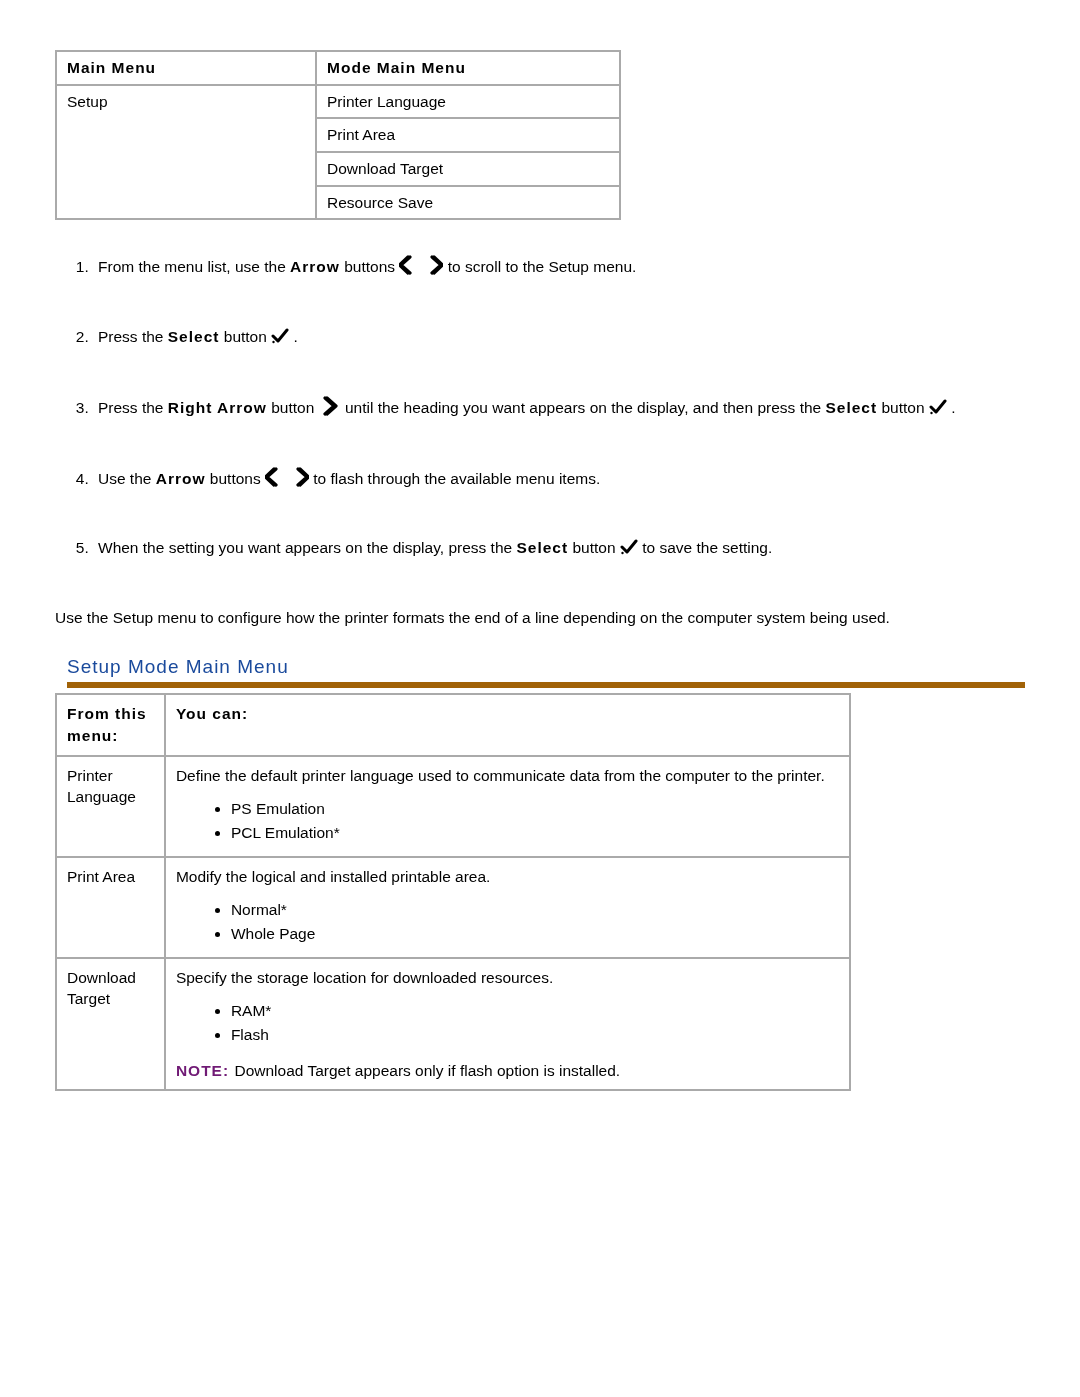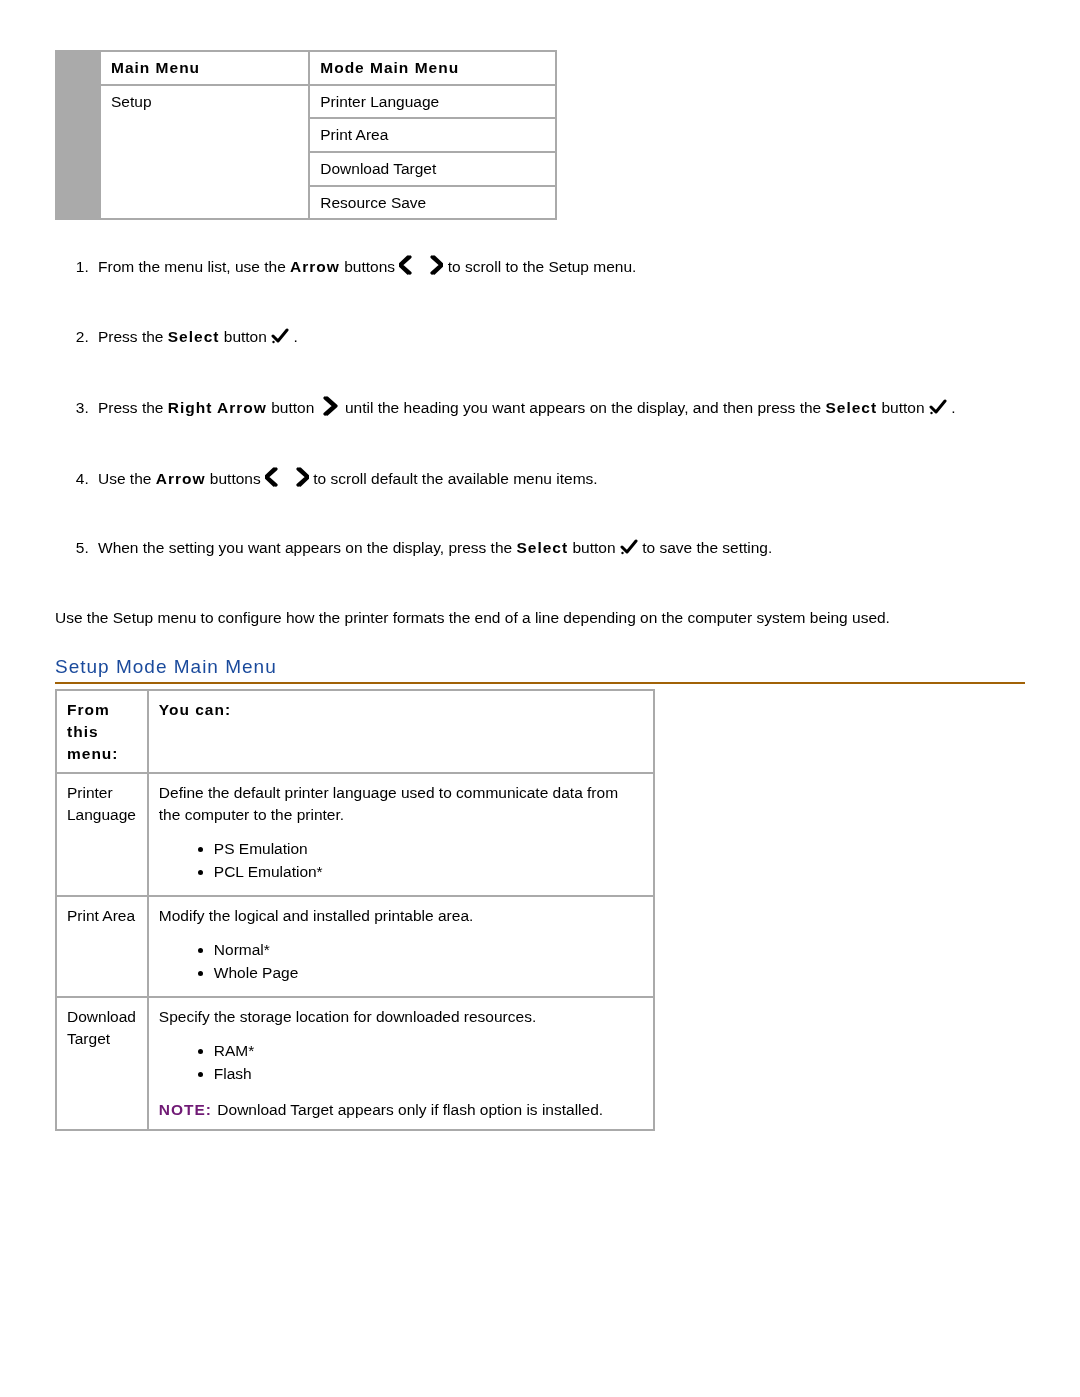--- a/index.html
+++ b/index.html
@@ -17,25 +17,25 @@
     border-spacing: 2px;
     background: #aaa;
   }
   table td, table th {
     background: #fff;
     padding: 5px 10px;
     vertical-align: top;
     text-align: left;
     font-weight: normal;
   }
-  .menu-table { width: 502px; padding-left: 44px; }
+  .menu-table { width: 566px; }
   .menu-table .col-left { width: 215px; }
   .menu-table .col-right { width: 255px; }
 
-  .setup-table { width: 600px; margin-top: 5px; }
+  .setup-table { width: 796px; margin-top: 5px; }
   .setup-table .col-left { width: 70px; }
   .setup-table .col-right { width: 555px; }
   .setup-table td { padding: 8px 10px; }
   .footer-row td { padding: 9px 10px; }
 
   ol.steps {
     margin: 35px 0 35px 0;
     padding-left: 38px;
   }
   ol.steps > li {
@@ -44,23 +44,23 @@
   }
   ol.steps > li:last-child { margin-bottom: 48px; }
 
   p.para { margin: 7px 0 25px 0; }
 
   h2.section {
     color: #1a4a9c;
     font-weight: normal;
     font-size: 19px;
     letter-spacing: 1px;
-    margin: 25px 0 0 0;
+    margin: 25px 0 0 12px;
     padding-bottom: 2px;
-    border-bottom: 2px solid #a16207;
+    border-bottom: 6px solid #a16207;
   }
 
   ul.inner {
     margin: 12px 0 4px 0;
     padding-left: 55px;
     list-style-type: disc;
   }
   ul.inner li { margin: 2px 0; }
 
   .note-label { color: #701a75; }
@@ -122,21 +122,21 @@
         <circle cx="2.5" cy="15" r="1.2" fill="#000"></circle>
       </svg>
     <span>.</span>
   </li>
   <li>
     <span>Use the </span><span class="bold">Arrow</span><span> buttons </span>
     <svg class="icon" width="44" height="20" viewBox="0 0 44 20">
         <path d="M11 2 L2 10 L11 18 M9 2 L0.5 10 L9 18" fill="none" stroke="#000" stroke-width="3.2" stroke-linejoin="round" stroke-linecap="round"></path>
         <path d="M33 2 L42 10 L33 18 M35 2 L43.5 10 L35 18" fill="none" stroke="#000" stroke-width="3.2" stroke-linejoin="round" stroke-linecap="round"></path>
       </svg>
-    <span> to scroll default the available menu items.</span>
+    <span> to flash through the available menu items.</span>
   </li>
   <li>
     <span>When the setting you want appears on the display, press the </span><span class="bold">Select</span><span> button </span>
     <svg class="icon" width="18" height="18" viewBox="0 0 18 18">
         <path d="M2 9 L7 14 L16 3" fill="none" stroke="#000" stroke-width="3" stroke-linecap="round" stroke-linejoin="round"></path>
         <circle cx="2.5" cy="15" r="1.2" fill="#000"></circle>
       </svg>
     <span> to save the setting.</span>
   </li>
 </ol>

